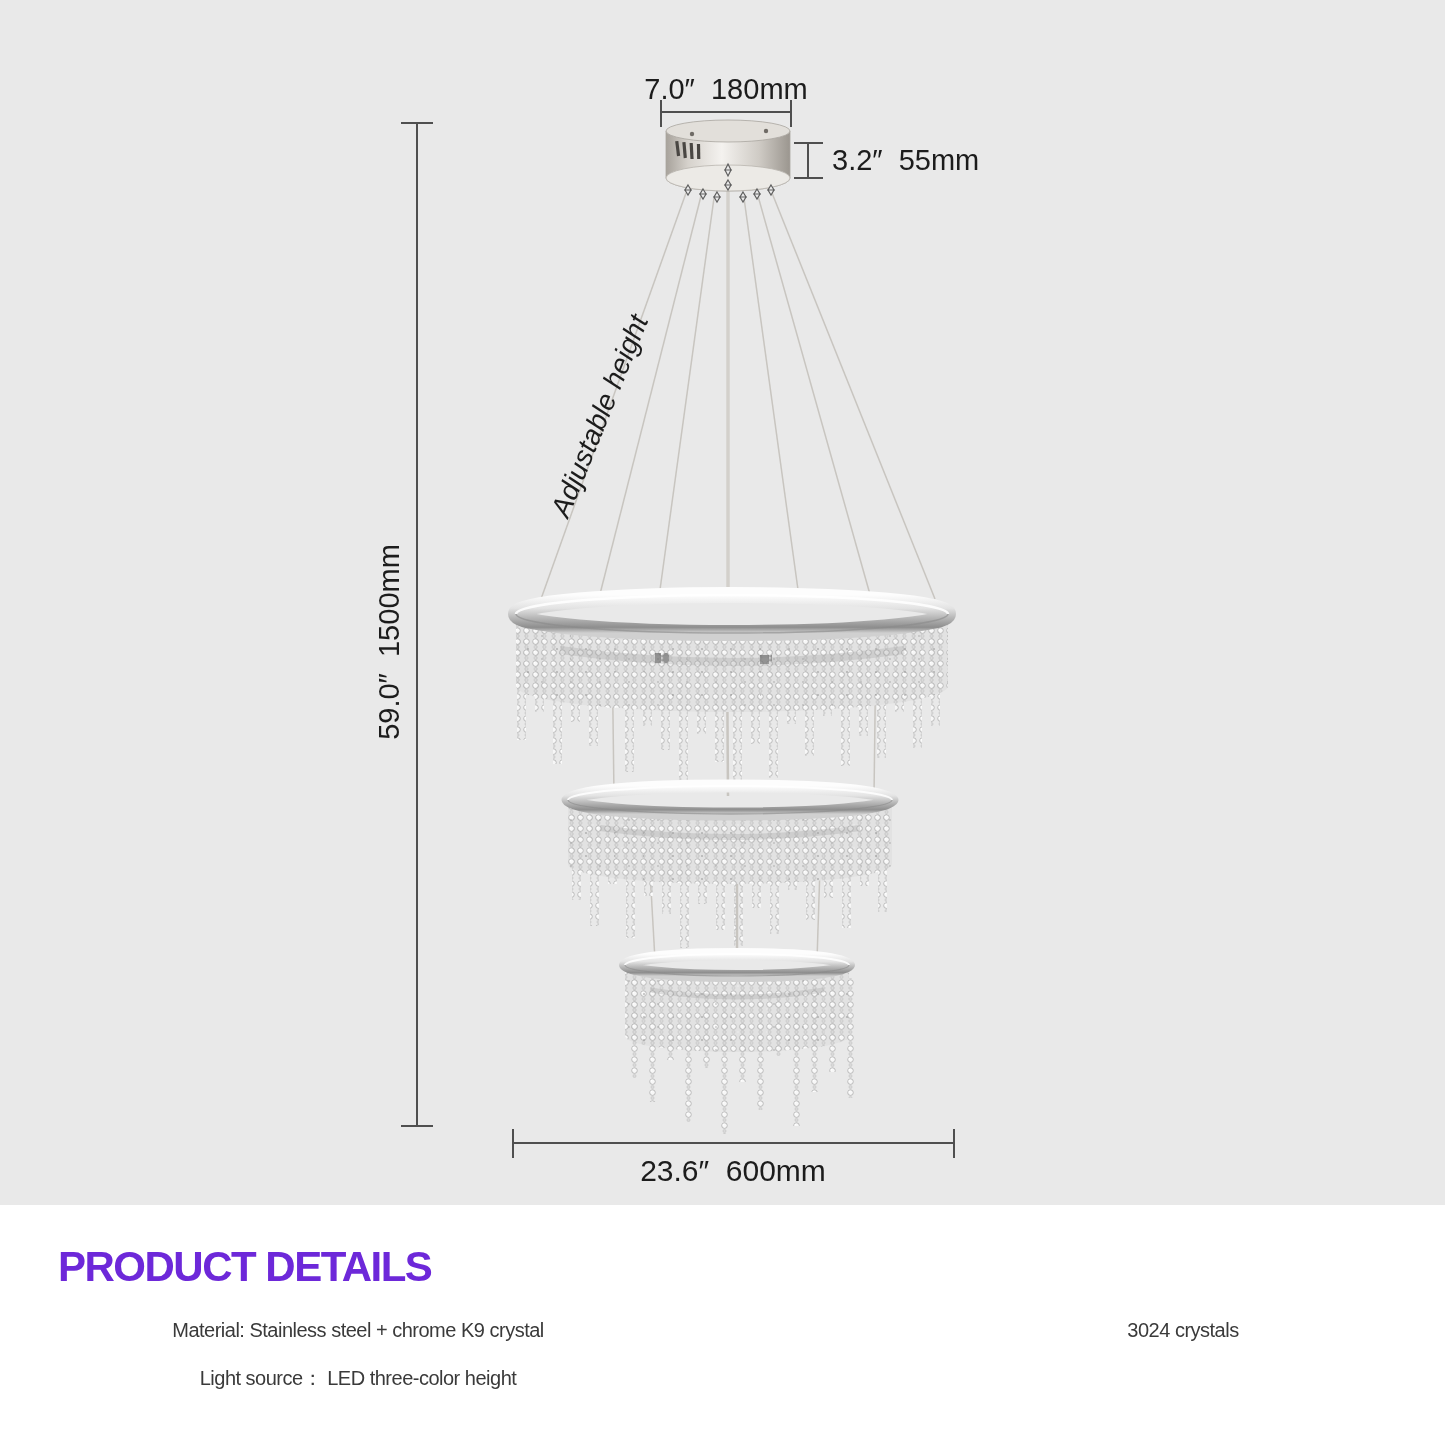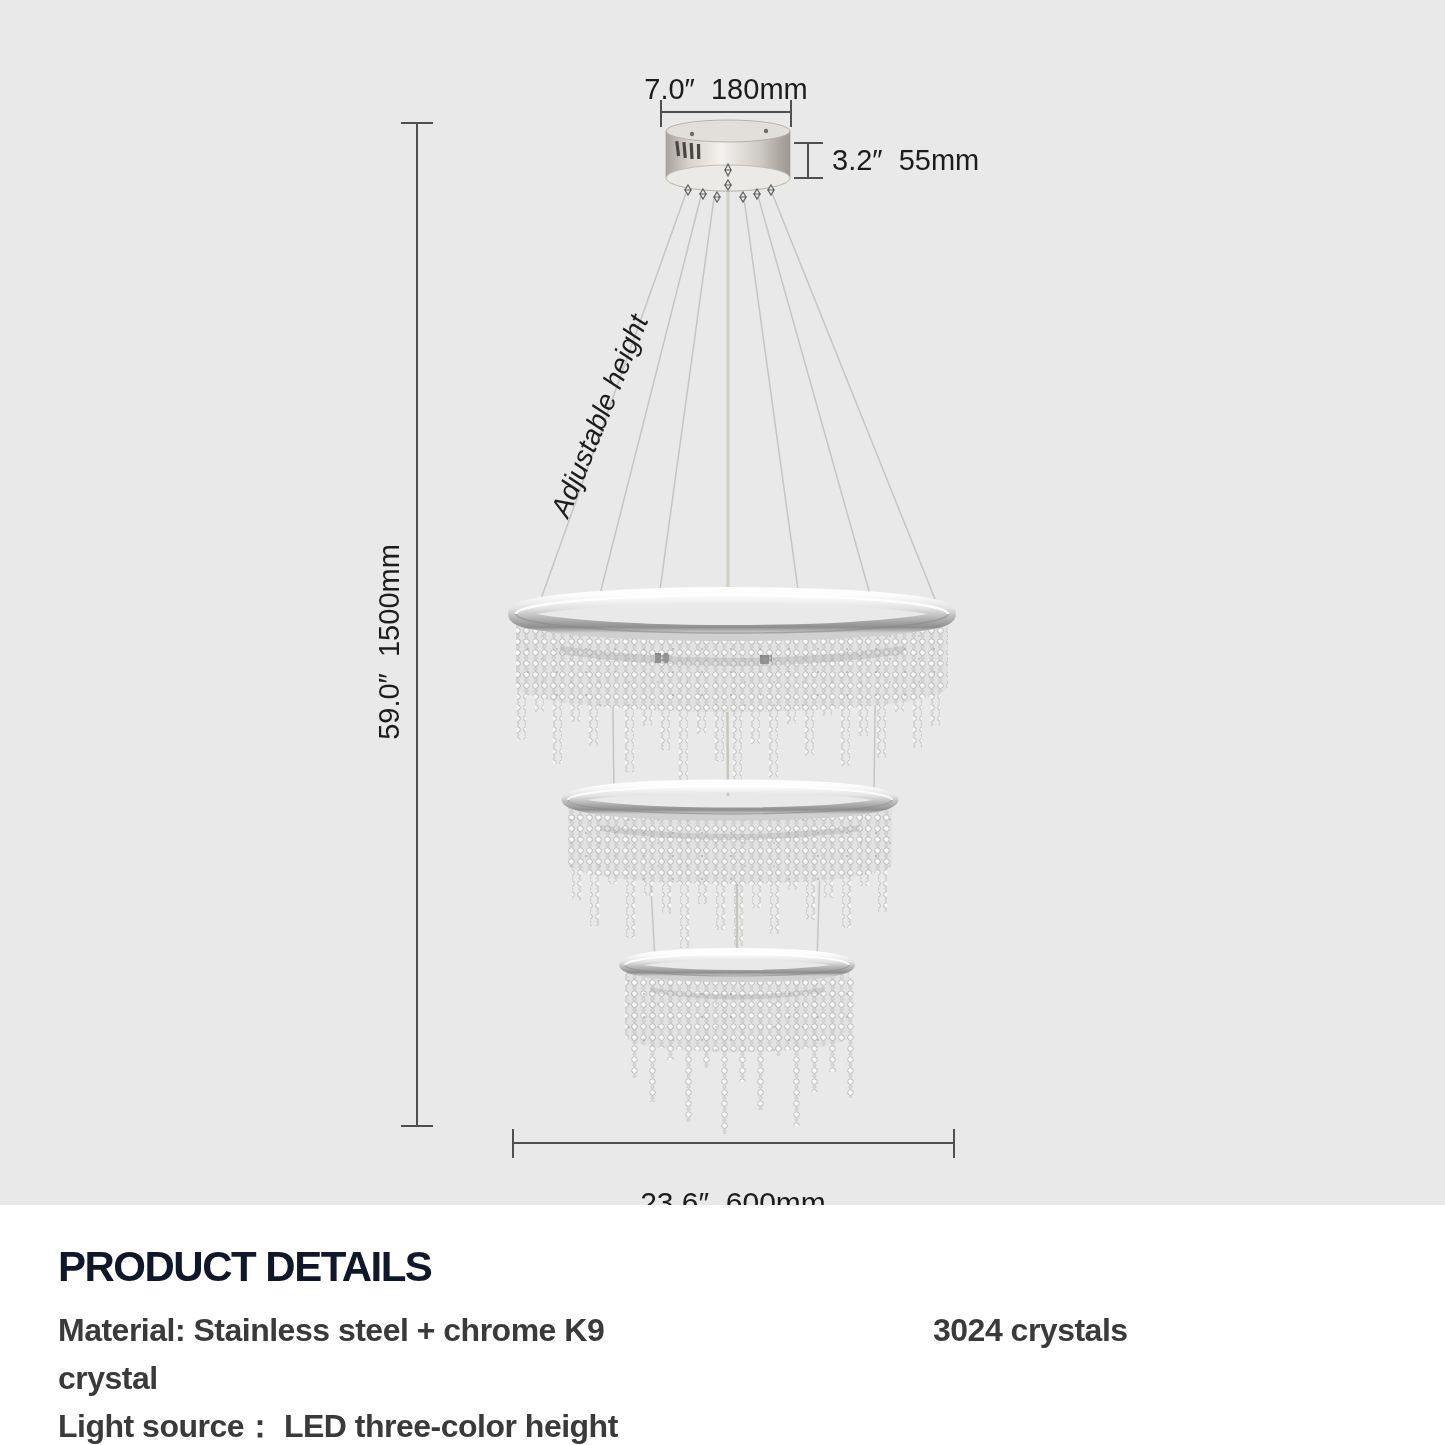--- a/index.html
+++ b/index.html
@@ -1,36 +1,36 @@
 <!DOCTYPE html>
 <html><head>
 <meta charset="utf-8">
 <style>
   html,body{margin:0;padding:0;background:#ffffff;}
   .canvas{position:relative;width:1445px;height:1445px;overflow:hidden;
-          font-family:"Liberation Sans",sans-serif;background:#ffffff;}
+          font-family:"Liberation Sans",sans-serif;background:#ffffff;text-align:center;}
   .photo{position:absolute;left:0;top:0;width:1445px;height:1205px;background:#e9e9e9;}
   .photo svg{position:absolute;left:0;top:0;}
   .dim-label{position:absolute;font-size:29px;font-weight:500;color:#1c1c1c;
              white-space:pre;line-height:1;}
   #label-canopy-width{left:726px;top:89px;transform:translate(-50%,-50%);}
   #label-canopy-height{left:832px;top:160px;transform:translate(0,-50%);}
   #label-hanging-height{left:389px;top:642px;transform:translate(-50%,-50%) rotate(-90deg);}
   #label-adjustable{left:600px;top:416px;transform:translate(-50%,-50%) rotate(-68deg);
                     font-style:italic;font-size:28px;}
-  #label-diameter{left:733px;top:1171px;transform:translate(-50%,-50%);font-size:30px;margin-top:32px;}
+  #label-diameter{left:733px;top:1171px;transform:translate(-50%,-50%);font-size:30px;}
   .details{position:absolute;left:0;top:1205px;width:1445px;height:240px;background:#ffffff;}
   .details-heading{position:absolute;left:58px;top:41px;margin:0;font-size:42px;
-                   font-weight:700;letter-spacing:-1.5px;color:#0f172a;line-height:1;}
+                   font-weight:700;letter-spacing:-1.5px;color:#6d28d9;line-height:1;}
   .spec-col{position:absolute;top:101px;}
   #spec-col-1{left:58px;width:600px;}
   #spec-col-2{left:651px;width:280px;}
   #spec-col-3{left:933px;width:500px;}
-  .spec-line{font-size:32px;letter-spacing:-0.5px;color:#3a3a3a;line-height:48px;
-             white-space:pre-wrap;font-weight:bold;}
+  .spec-line{font-size:20px;letter-spacing:-0.5px;color:#3a3a3a;line-height:48px;
+             white-space:pre-wrap;}
 </style>
 </head>
 <body>
 
 <div class="canvas">
 
   <div class="photo">
     <svg width="1445" height="1205" viewBox="0 0 1445 1205">
       <defs>
         <linearGradient id="gChrome" x1="0" y1="0" x2="0" y2="1">

